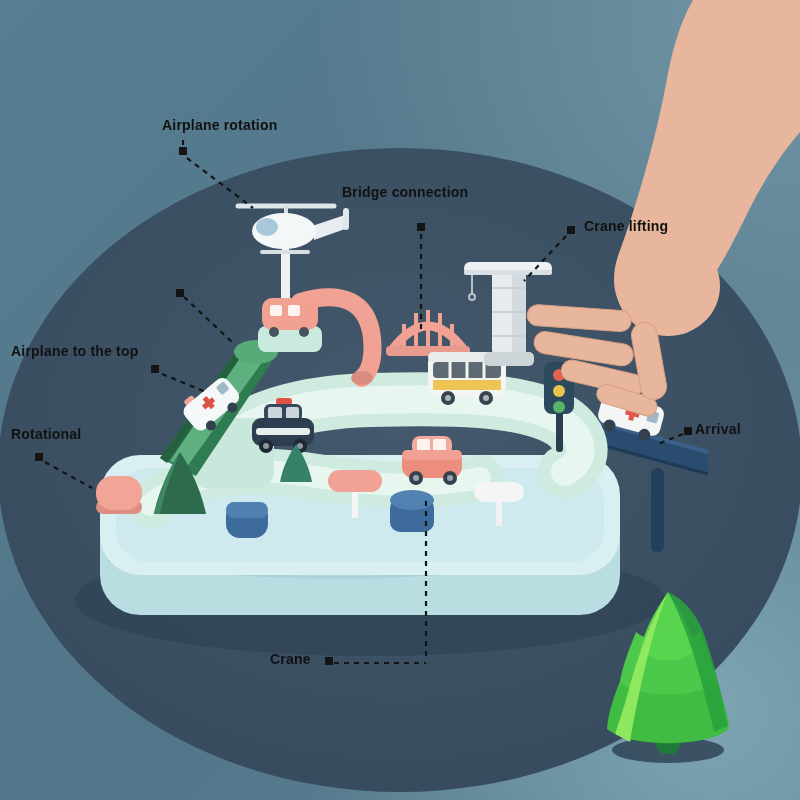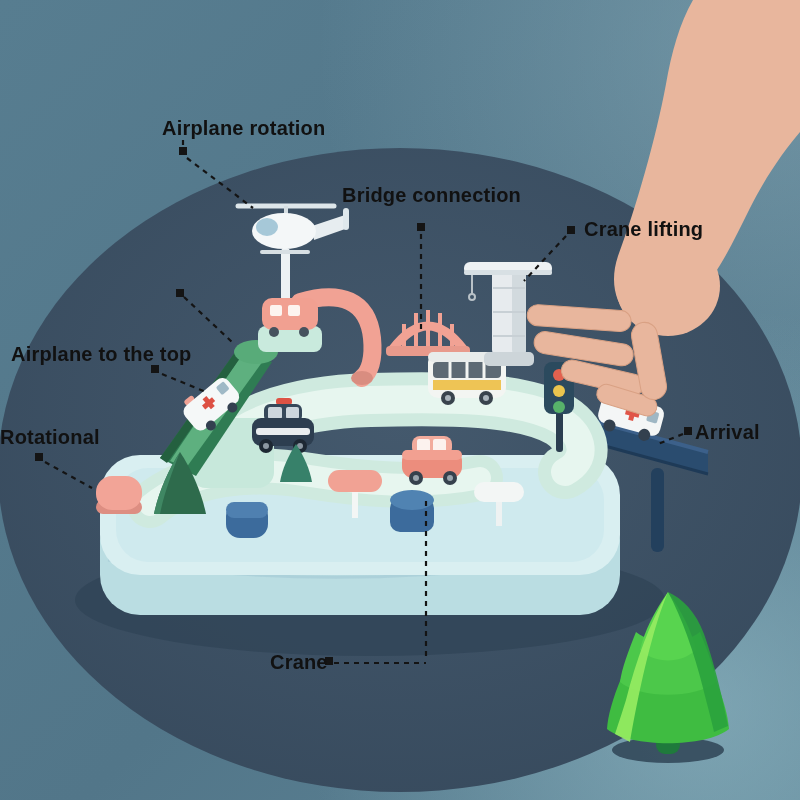--- a/index.html
+++ b/index.html
@@ -6,21 +6,21 @@
   .stage{
     position:relative;width:800px;height:800px;overflow:hidden;
     font-family:"Liberation Sans", sans-serif;
     background:
       radial-gradient(circle at 88% 88%, rgba(160,200,210,0.50), rgba(160,200,210,0) 40%),
       radial-gradient(circle at 96% 6%, rgba(170,205,215,0.35), rgba(170,205,215,0) 42%),
       linear-gradient(135deg,#577d90 0%,#527689 55%,#5d8496 100%);
   }
   .scene,.overlay{position:absolute;left:0;top:0;}
   .callout{
-    position:absolute;color:#111;font-size:20px;font-weight:600;
+    position:absolute;color:#111;font-size:14px;font-weight:600;
     white-space:nowrap;letter-spacing:0.2px;
   }
 </style>
 </head>
 <body>
 
 <div class="stage">
 
   <svg class="scene" width="800" height="800" viewBox="0 0 800 800">
     <defs>
@@ -258,16 +258,16 @@
       <rect x="35" y="453" width="8" height="8"></rect>
       <rect x="684" y="427" width="8" height="8"></rect>
       <rect x="325" y="657" width="8" height="8"></rect>
     </g>
   </svg>
 
   <div class="callout" style="left:162px;top:117px">Airplane rotation</div>
   <div class="callout" style="left:342px;top:184px">Bridge connection</div>
   <div class="callout" style="left:584px;top:218px">Crane lifting</div>
   <div class="callout" style="left:11px;top:343px">Airplane to the top</div>
-  <div class="callout" style="left:0;top:426px">Rotational</div>
+  <div class="callout" style="left:11px;top:426px">Rotational</div>
   <div class="callout" style="left:695px;top:421px">Arrival</div>
   <div class="callout" style="left:270px;top:651px">Crane</div>
 </div>
 
 </body></html>

